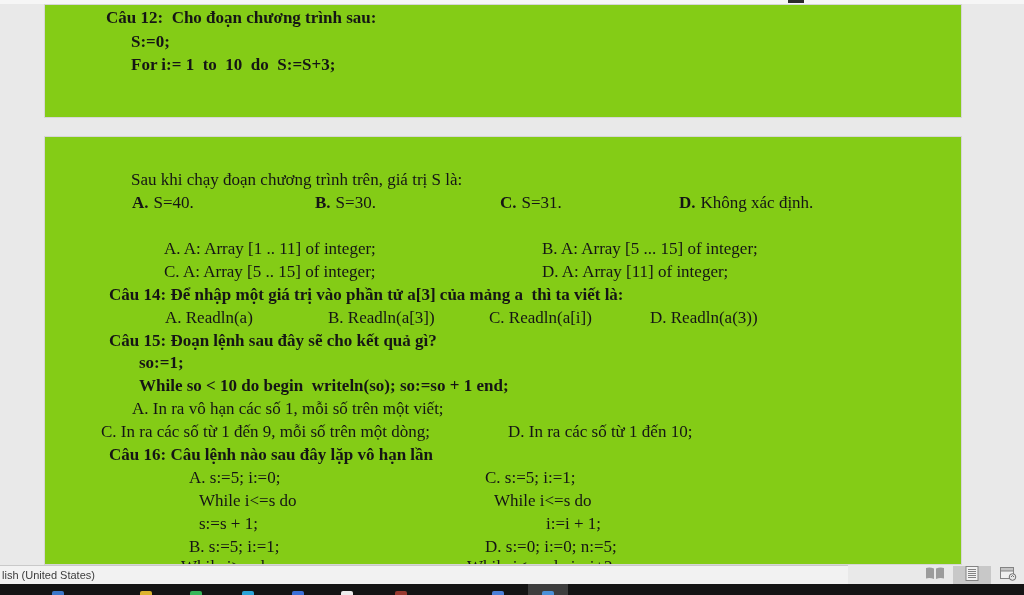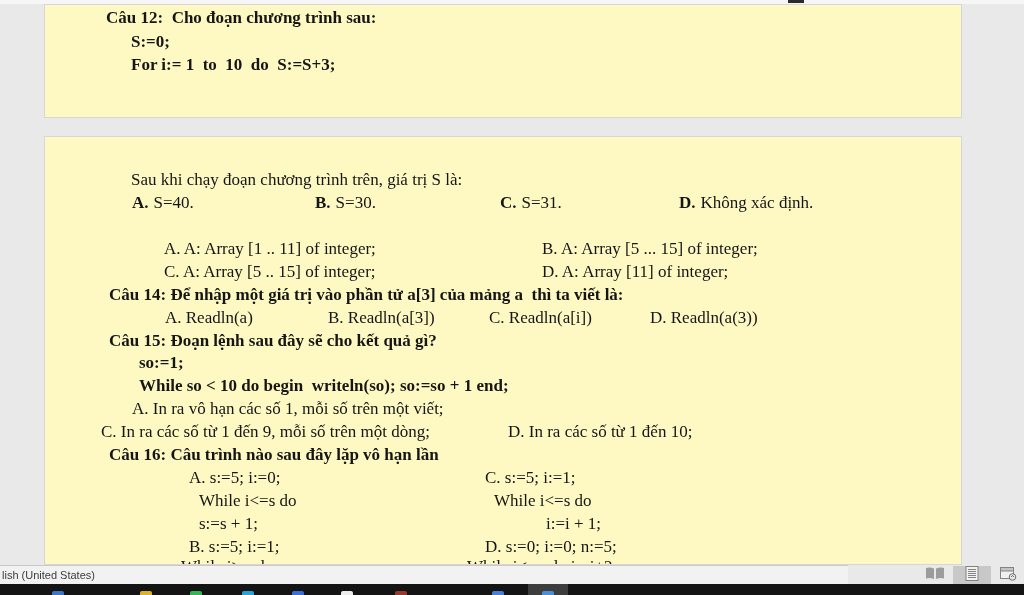--- a/index.html
+++ b/index.html
@@ -2,21 +2,21 @@
 <html><head>
 <meta charset="utf-8">
 <style>
   html,body{margin:0;padding:0;}
   body{font-family:"Liberation Serif","DejaVu Serif",serif;background:#e9e9e9;}
   #screen{position:relative;width:1024px;height:595px;overflow:hidden;background:#e9e9e9;}
 
   #top-strip{position:absolute;top:0;left:0;width:1024px;height:4px;background:#f6f6f6;}
   #top-strip .dash{position:absolute;left:788px;top:0;width:16px;height:3px;background:#2b2b2b;}
 
-  .page{position:absolute;left:44px;width:918px;background:#fef9c3;border:1px solid #d6d6d6;box-sizing:border-box;overflow:hidden;}
+  .page{position:absolute;left:44px;width:918px;background:#84cc16;border:1px solid #d6d6d6;box-sizing:border-box;overflow:hidden;}
   #page1{top:4px;height:114px;}
   #page2{top:136px;height:429px;}
 
   .line{position:absolute;white-space:pre;font-size:17px;line-height:1.1;color:#151515;}
   .b{font-weight:bold;}
   .bi{font-weight:bold;}
   .optletter{font-weight:bold;margin-right:5px;}
 
   #status-bar{position:absolute;top:565px;left:0;width:848px;height:19px;background:#f2f2f2;border-top:1px solid #c9c9c9;box-sizing:border-box;font-family:"Liberation Sans","DejaVu Sans",sans-serif;}
   #status-lang{position:absolute;left:2px;top:3px;font-size:11px;color:#3c3c3c;cursor:default;}
@@ -64,21 +64,21 @@
     <div class="line" style="left:444px;top:172px">C. Readln(a[i])</div>
     <div class="line" style="left:605px;top:172px">D. Readln(a(3))</div>
 
     <div class="line b" style="left:64px;top:195px">Câu 15: Đoạn lệnh sau đây sẽ cho kết quả gì?</div>
     <div class="line bi" style="left:94px;top:217px">so:=1;</div>
     <div class="line bi" style="left:94px;top:240px">While so &lt; 10 do begin  writeln(so); so:=so + 1 end;</div>
     <div class="line" style="left:87px;top:263px">A. In ra vô hạn các số 1, mỗi số trên một viết;</div>
     <div class="line" style="left:56px;top:286px">C. In ra các số từ 1 đến 9, mỗi số trên một dòng;</div>
     <div class="line" style="left:463px;top:286px">D. In ra các số từ 1 đến 10;</div>
 
-    <div class="line b" style="left:64px;top:309px">Câu 16: Câu trình nào sau đây lặp vô hạn lần</div>
+    <div class="line b" style="left:64px;top:309px">Câu 16: Câu lệnh nào sau đây lặp vô hạn lần</div>
     <div class="line" style="left:144px;top:332px">A. s:=5; i:=0;</div>
     <div class="line" style="left:440px;top:332px">C. s:=5; i:=1;</div>
     <div class="line" style="left:154px;top:355px">While i&lt;=s do</div>
     <div class="line" style="left:449px;top:355px">While i&lt;=s do</div>
     <div class="line" style="left:154px;top:378px">s:=s + 1;</div>
     <div class="line" style="left:501px;top:378px">i:=i + 1;</div>
     <div class="line" style="left:144px;top:401px">B. s:=5; i:=1;</div>
     <div class="line" style="left:440px;top:401px">D. s:=0; i:=0; n:=5;</div>
     <div class="line" style="left:136px;top:421px">While i&gt; s do</div>
     <div class="line" style="left:422px;top:421px">While i&lt;=n do i:=i+2;</div>

